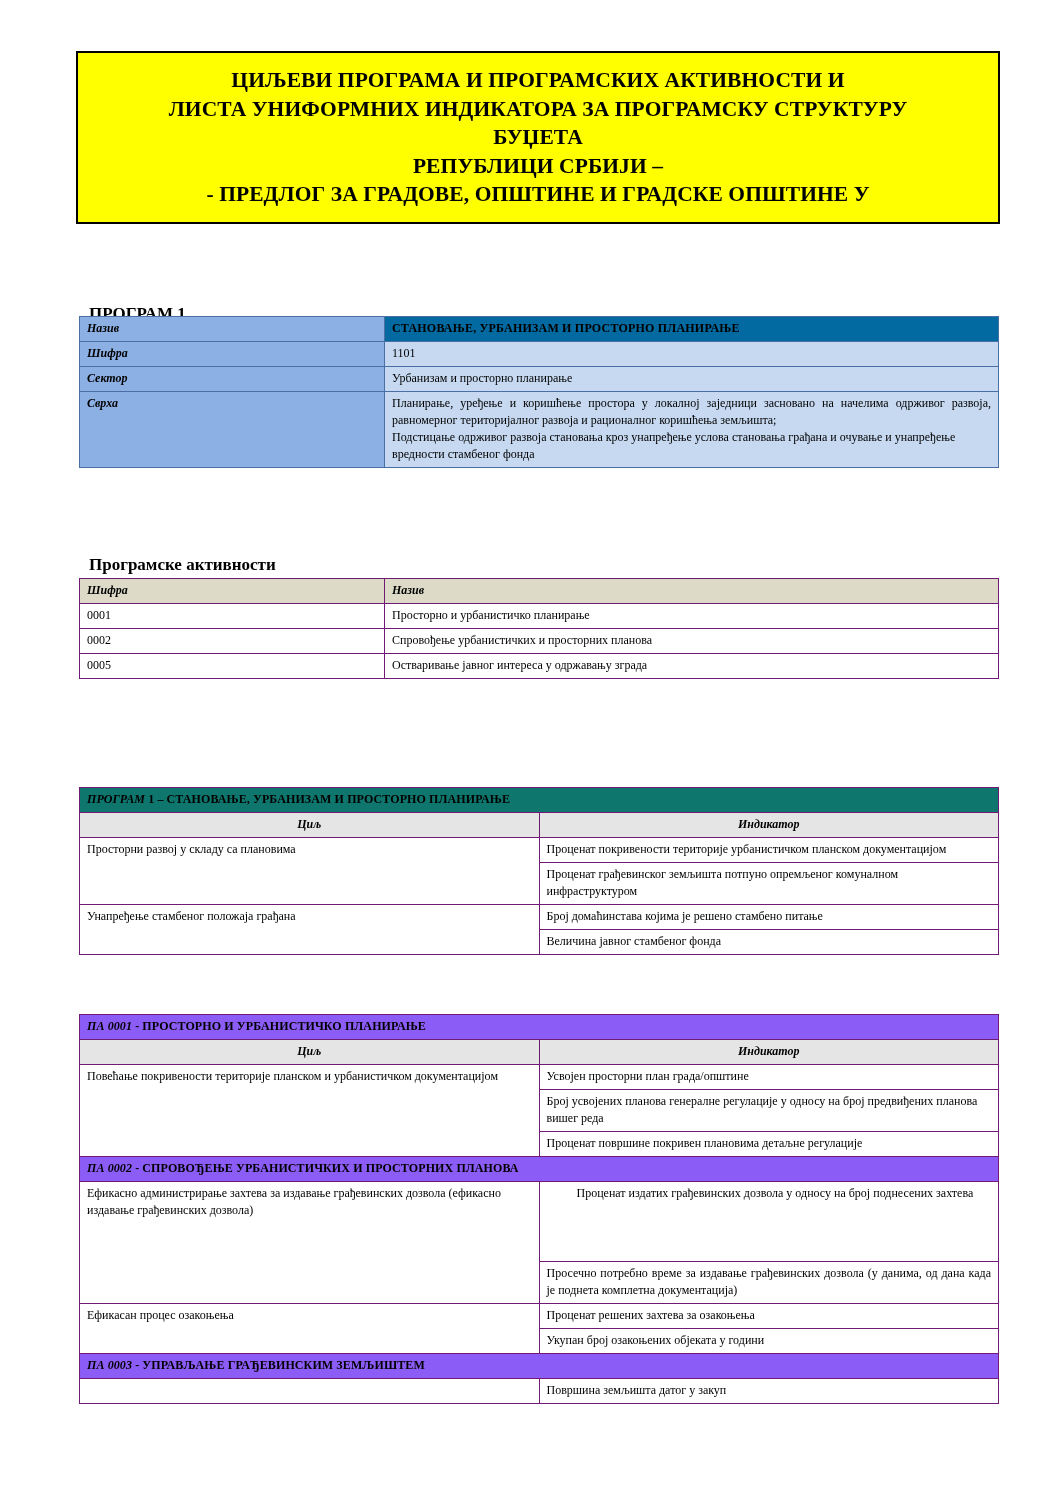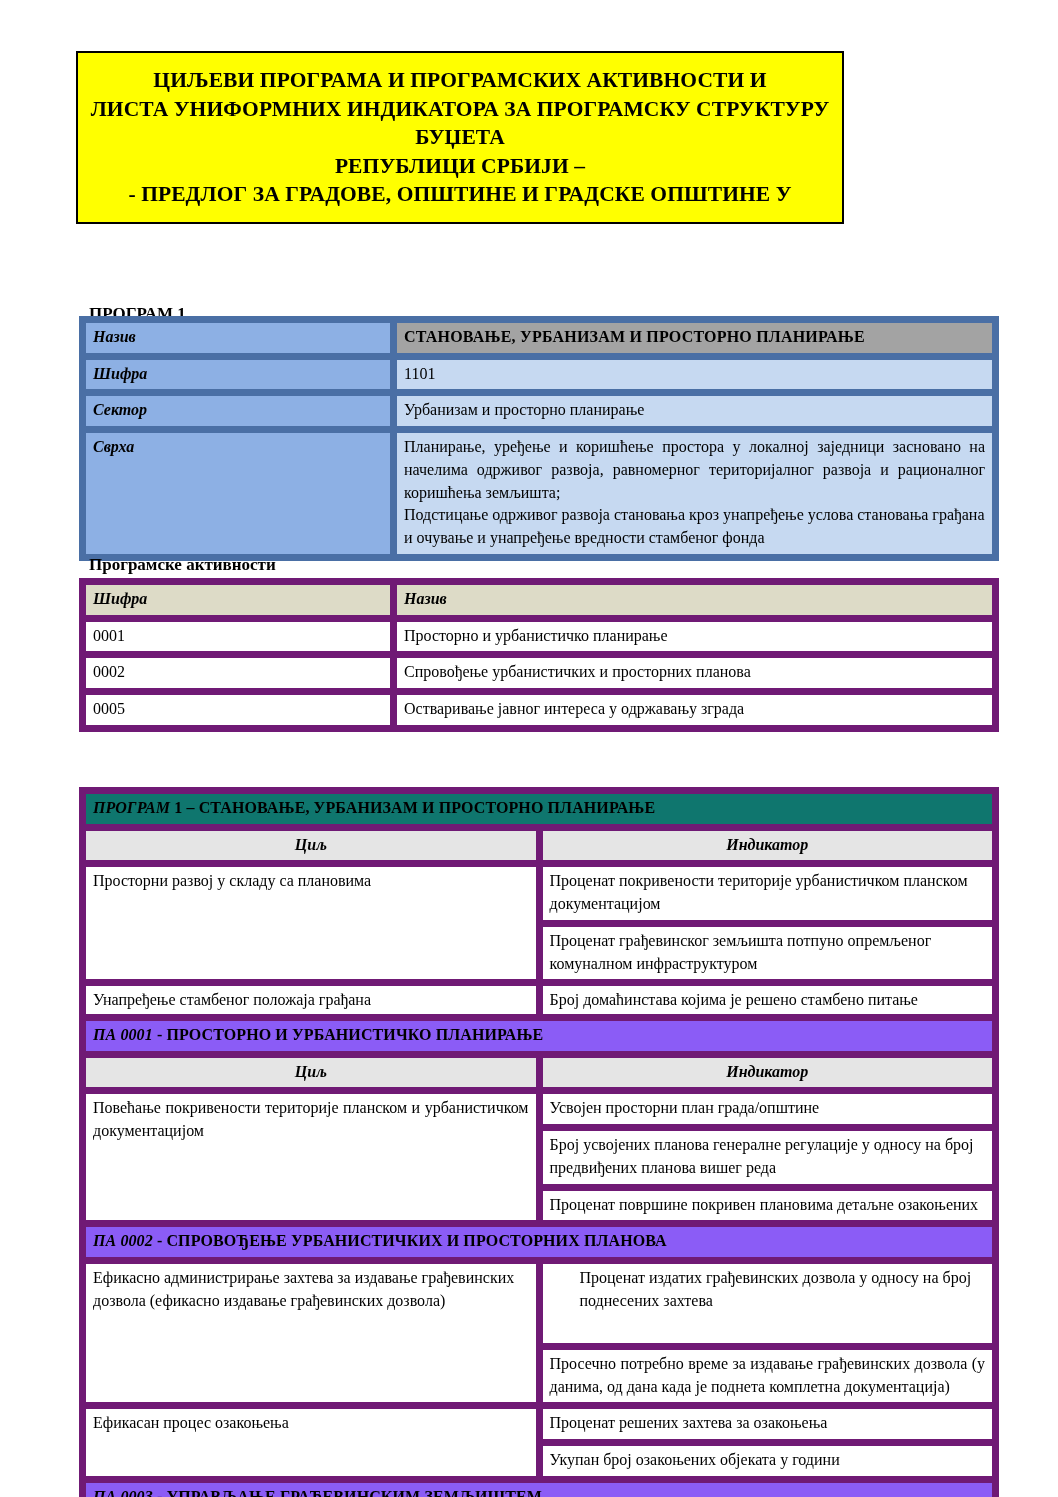--- a/index.html
+++ b/index.html
@@ -20,21 +20,21 @@
     height: 1497px;
     box-sizing: border-box;
     padding: 0;
   }
 
   
   .title-banner {
     position: absolute;
     left: 76px;
     top: 51px;
-    width: 768px;
+    width: 924px;
     height: 173px;
     box-sizing: border-box;
     background: #FFFF00;
     border: 2px solid #000000;
     display: flex;
     flex-direction: column;
     align-items: center;
     justify-content: center;
     text-align: right;
     padding: 4px 16px;
@@ -54,39 +54,39 @@
     font-size: 17px;
     line-height: 1;
   }
 
   table.doc {
     position: absolute;
     border-collapse: collapse;
     table-layout: fixed;
   }
   table.doc td {
-    border: 7px solid #701a75;
+    border: 1px solid #701a75;
     padding: 3px 7px 4px 7px;
-    font-size: 16px;
+    font-size: 12px;
     line-height: 1.42;
     vertical-align: top;
   }
 
   
   #table-program1 { left: 79px; top: 316px; width: 920px; }
   #table-program1 td { border-color: #4a6fa5; }
   .t1-label {
     background: #8DB0E4;
     font-weight: bold;
     font-style: italic;
     width: 290px;
     vertical-align: middle;
   }
   .t1-value-head {
-    background: #a3a3a3;
+    background: #0369a1;
     font-weight: bold;
     letter-spacing: 0.2px;
   }
   .t1-value {
     background: #C6D9F1;
   }
   .t1-value p { margin: 0; text-align: justify; }
   .t1-value p.nj { text-align: left; }
   .t1-label-mid { vertical-align: middle; }
 
@@ -229,21 +229,21 @@
       <td>Индикатор</td>
     </tr>
     <tr>
       <td class="gi-goal just" rowspan="3">Повећање покривености територије планском и урбанистичком документацијом</td>
       <td class="gi-ind">Усвојен просторни план града/општине</td>
     </tr>
     <tr>
       <td class="gi-ind">Број усвојених планова генералне регулације у односу на број предвиђених планова вишег реда</td>
     </tr>
     <tr>
-      <td class="gi-ind just">Проценат површине покривен плановима детаљне озакоњених</td>
+      <td class="gi-ind just">Проценат површине покривен плановима детаљне регулације</td>
     </tr>
 
     <tr class="gi-banner gi-banner-orange">
       <td colspan="2"><span class="code">ПА 0002</span><span>  - СПРОВОЂЕЊЕ УРБАНИСТИЧКИХ И ПРОСТОРНИХ ПЛАНОВА</span></td>
     </tr>
     <tr>
       <td class="gi-goal" rowspan="2">Ефикасно администрирање захтева за издавање грађевинских дозвола (ефикасно издавање грађевинских дозвола)</td>
       <td class="gi-ind" style="height:72px;padding-left:37px;">Проценат издатих грађевинских дозвола у односу на број поднесених захтева</td>
     </tr>
     <tr>

